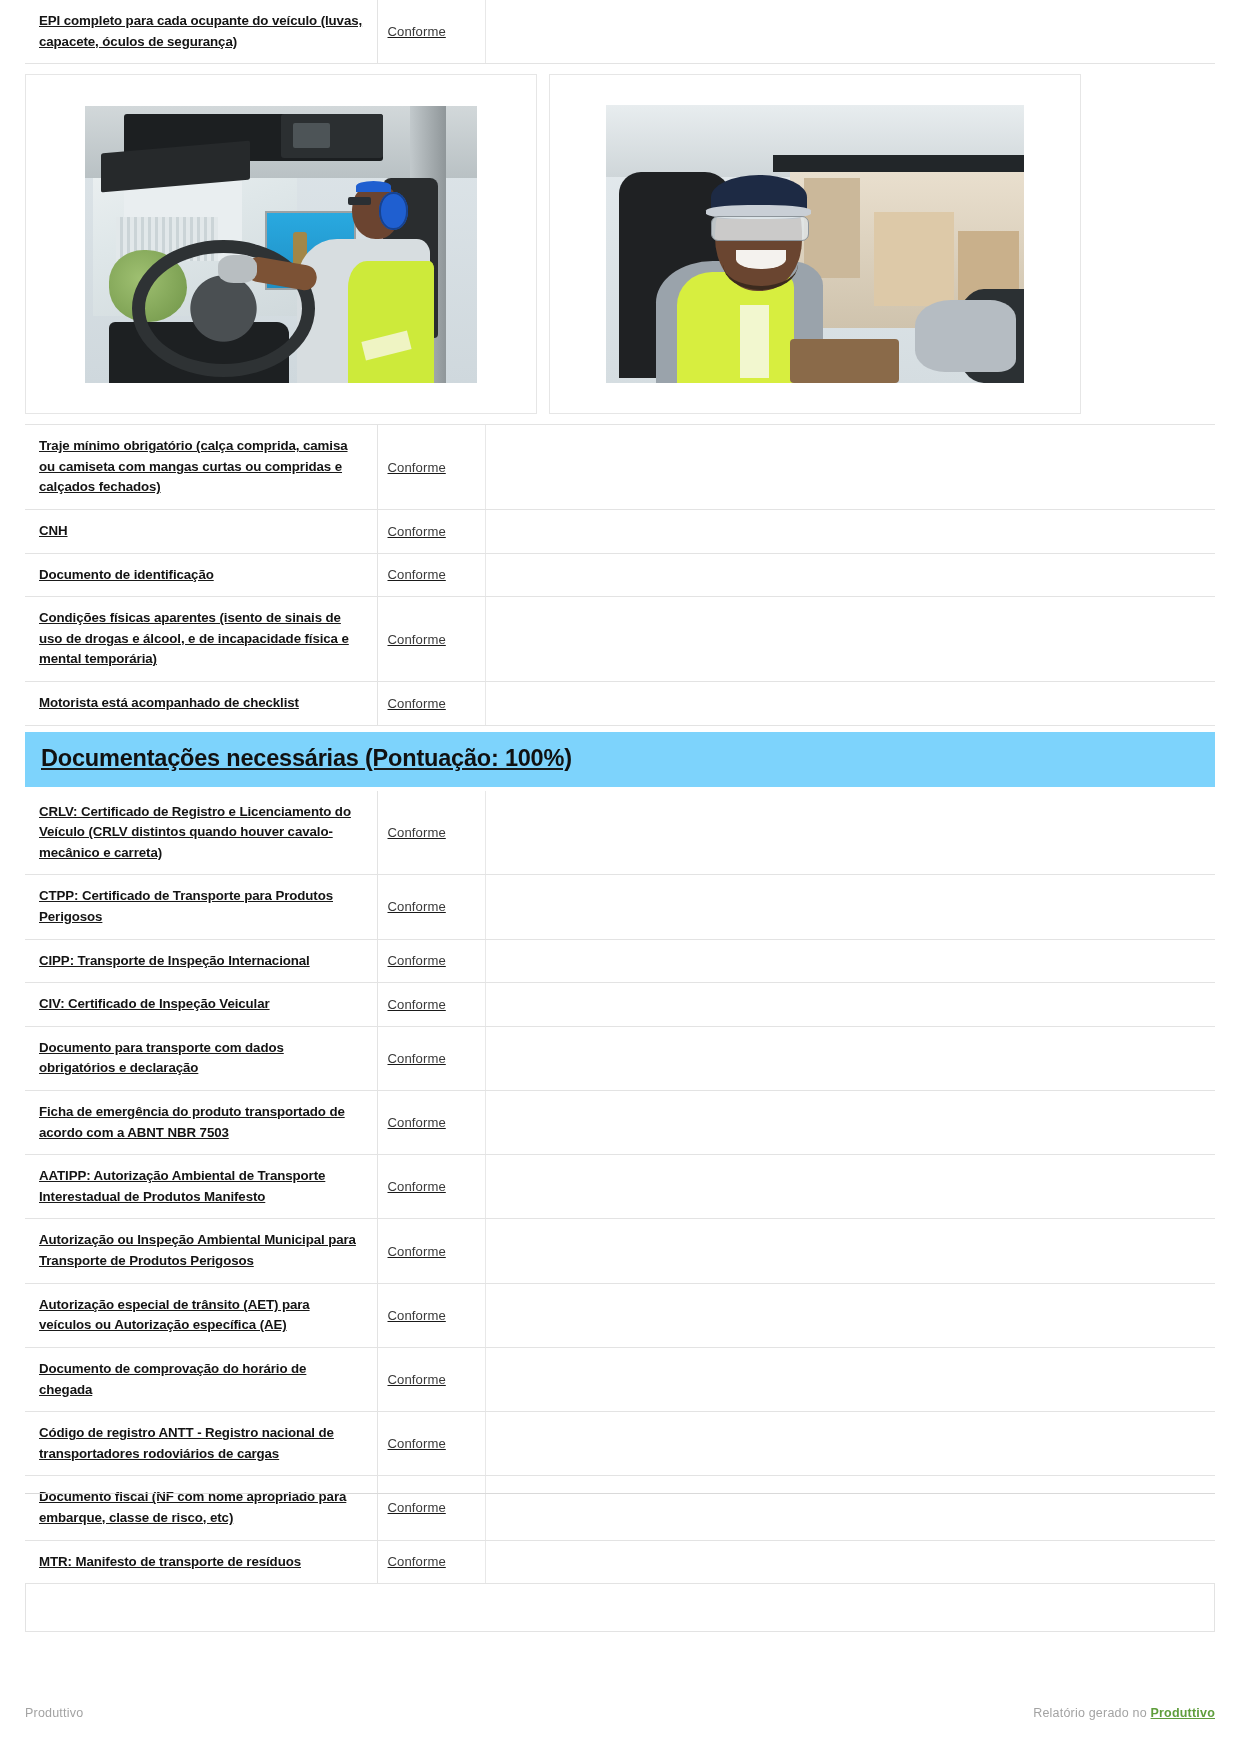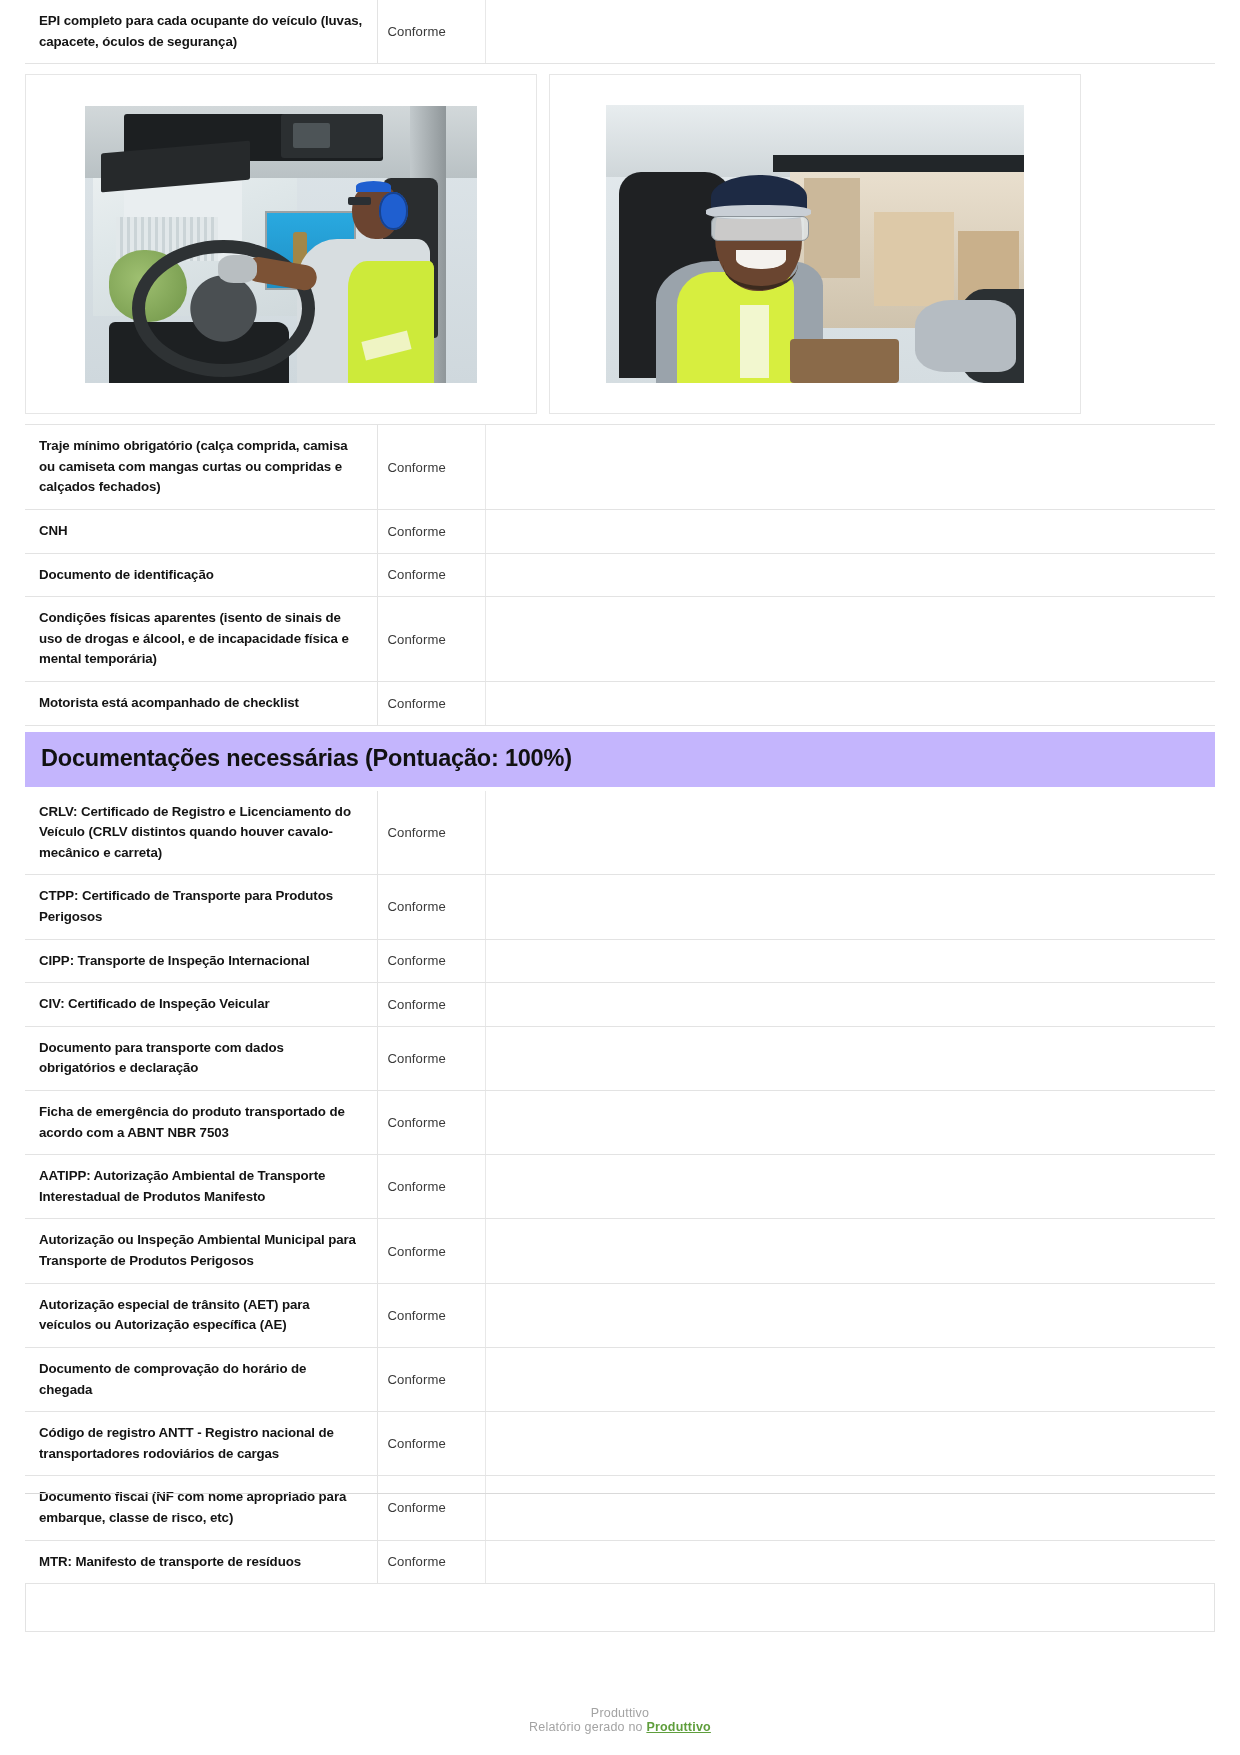--- a/index.html
+++ b/index.html
@@ -15,20 +15,21 @@
     color: #1a1a1a;
     position: relative;
     overflow: hidden;
   }
 
   .page {
     width: 1240px;
     height: 1755px;
     position: relative;
     box-sizing: border-box;
+    text-decoration: underline;
   }
 
   
   .check-table {
     width: 1190px;
     margin: 0 25px;
     border-collapse: collapse;
     table-layout: fixed;
   }
   .check-table col.c-item   { width: 352px; }
@@ -142,21 +143,20 @@
     position: absolute;
     left: 25px;
     right: 25px;
     top: 1706px;
     display: flex;
     justify-content: space-between;
     align-items: center;
     font-size: 12.5px;
     color: #9a9a9a;
     letter-spacing: 0.2px;
-    flex-direction: column;
   }
   .footer .brand-left { color: #a3a3a3; }
   .footer .gen-right  { color: #a3a3a3; }
   .footer .gen-right .link {
     color: #5f9e3c;
     text-decoration: underline;
     font-weight: bold;
   }
 
   
@@ -363,21 +363,21 @@
           <td class="note"></td>
         </tr>
         <tr>
           <td class="item">Motorista está acompanhado de checklist</td>
           <td class="status">Conforme</td>
           <td class="note"></td>
         </tr>
       </tbody>
   </table>
 
-  <div class="section-banner" style="background: #c4b5fd;">
+  <div class="section-banner" style="background: #7dd3fc;">
     <h2>Documentações necessárias (Pontuação: 100%)</h2>
   </div>
 
   <table class="check-table">
     <colgroup>
         <col class="c-item">
         <col class="c-status">
         <col class="c-note">
       </colgroup>
     <tbody>

